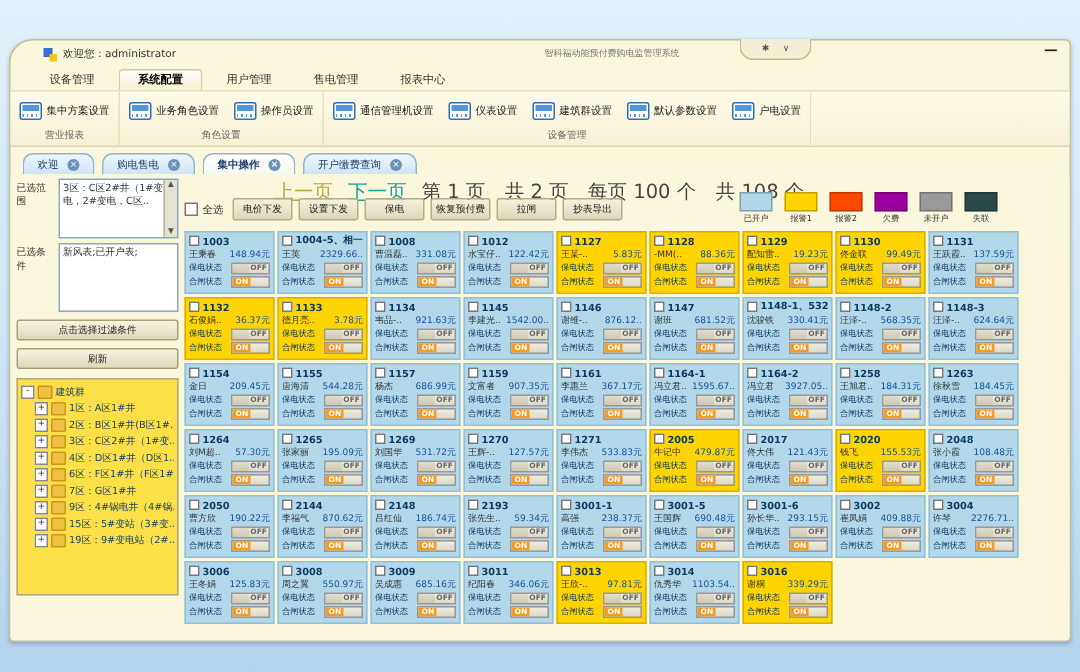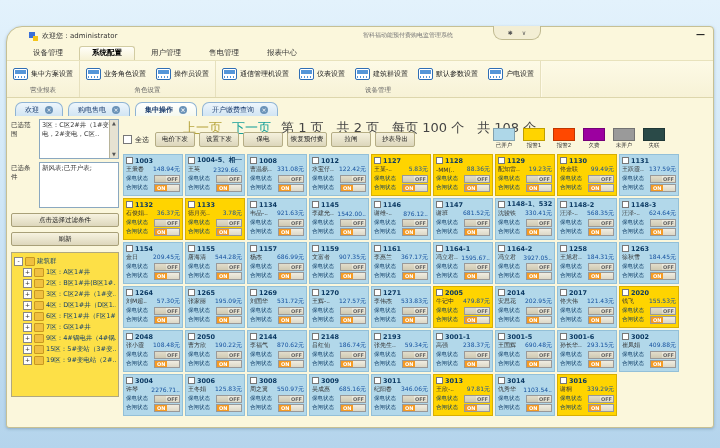--- a/index.html
+++ b/index.html
@@ -1084,43 +1084,20 @@
       <span class="c-lab">合闸状态</span>
       <span class="pill on">
                   <b class="on-txt">ON</b>
                   <i class="seg"></i>
                 </span>
     </div>
   </div>
             <div class="card">
     <div class="c-head">
       <span class="c-check"></span>
-      <span class="c-room">2014</span>
-    </div>
-    <div class="c-sub">
-      <span class="c-name">安思花</span>
-      <span class="c-amt">202.95元</span>
-    </div>
-    <div class="c-row">
-      <span class="c-lab">保电状态</span>
-      <span class="pill off">
-                  <b class="off-txt">OFF</b>
-                </span>
-    </div>
-    <div class="c-row">
-      <span class="c-lab">合闸状态</span>
-      <span class="pill on">
-                  <b class="on-txt">ON</b>
-                  <i class="seg"></i>
-                </span>
-    </div>
-  </div>
-            <div class="card">
-    <div class="c-head">
-      <span class="c-check"></span>
       <span class="c-room">2017</span>
     </div>
     <div class="c-sub">
       <span class="c-name">佟大伟</span>
       <span class="c-amt">121.43元</span>
     </div>
     <div class="c-row">
       <span class="c-lab">保电状态</span>
       <span class="pill off">
                   <b class="off-txt">OFF</b>

